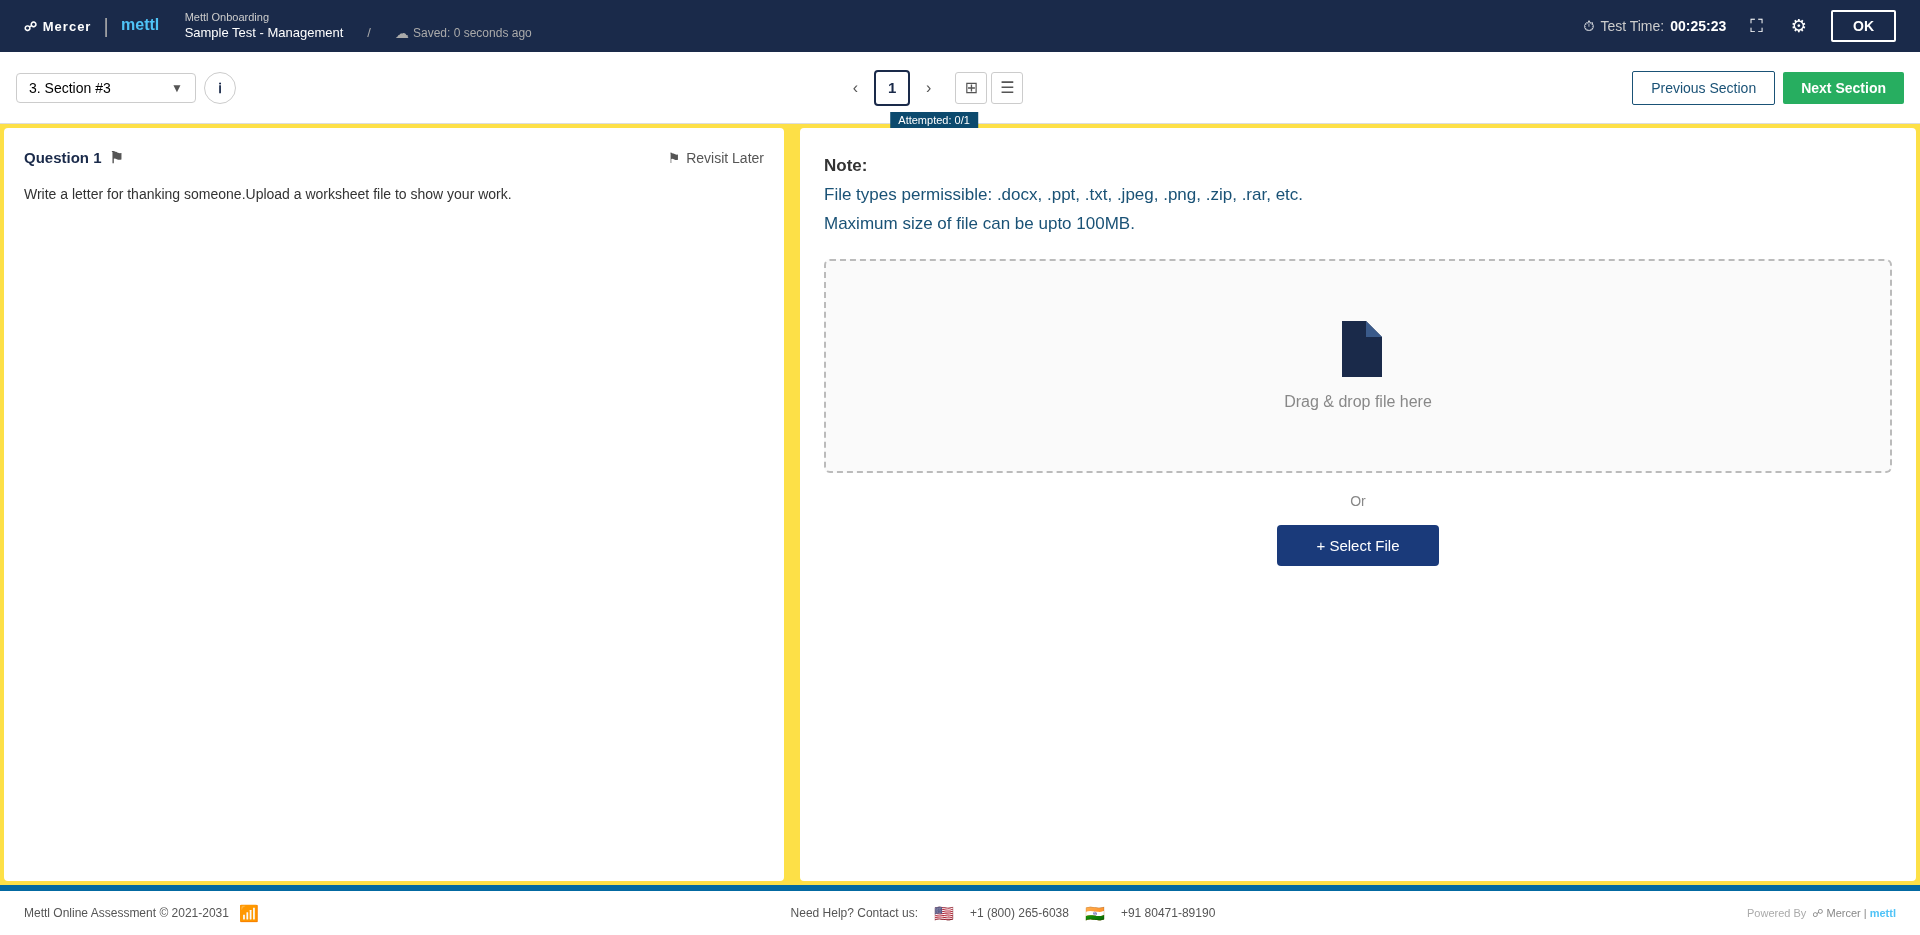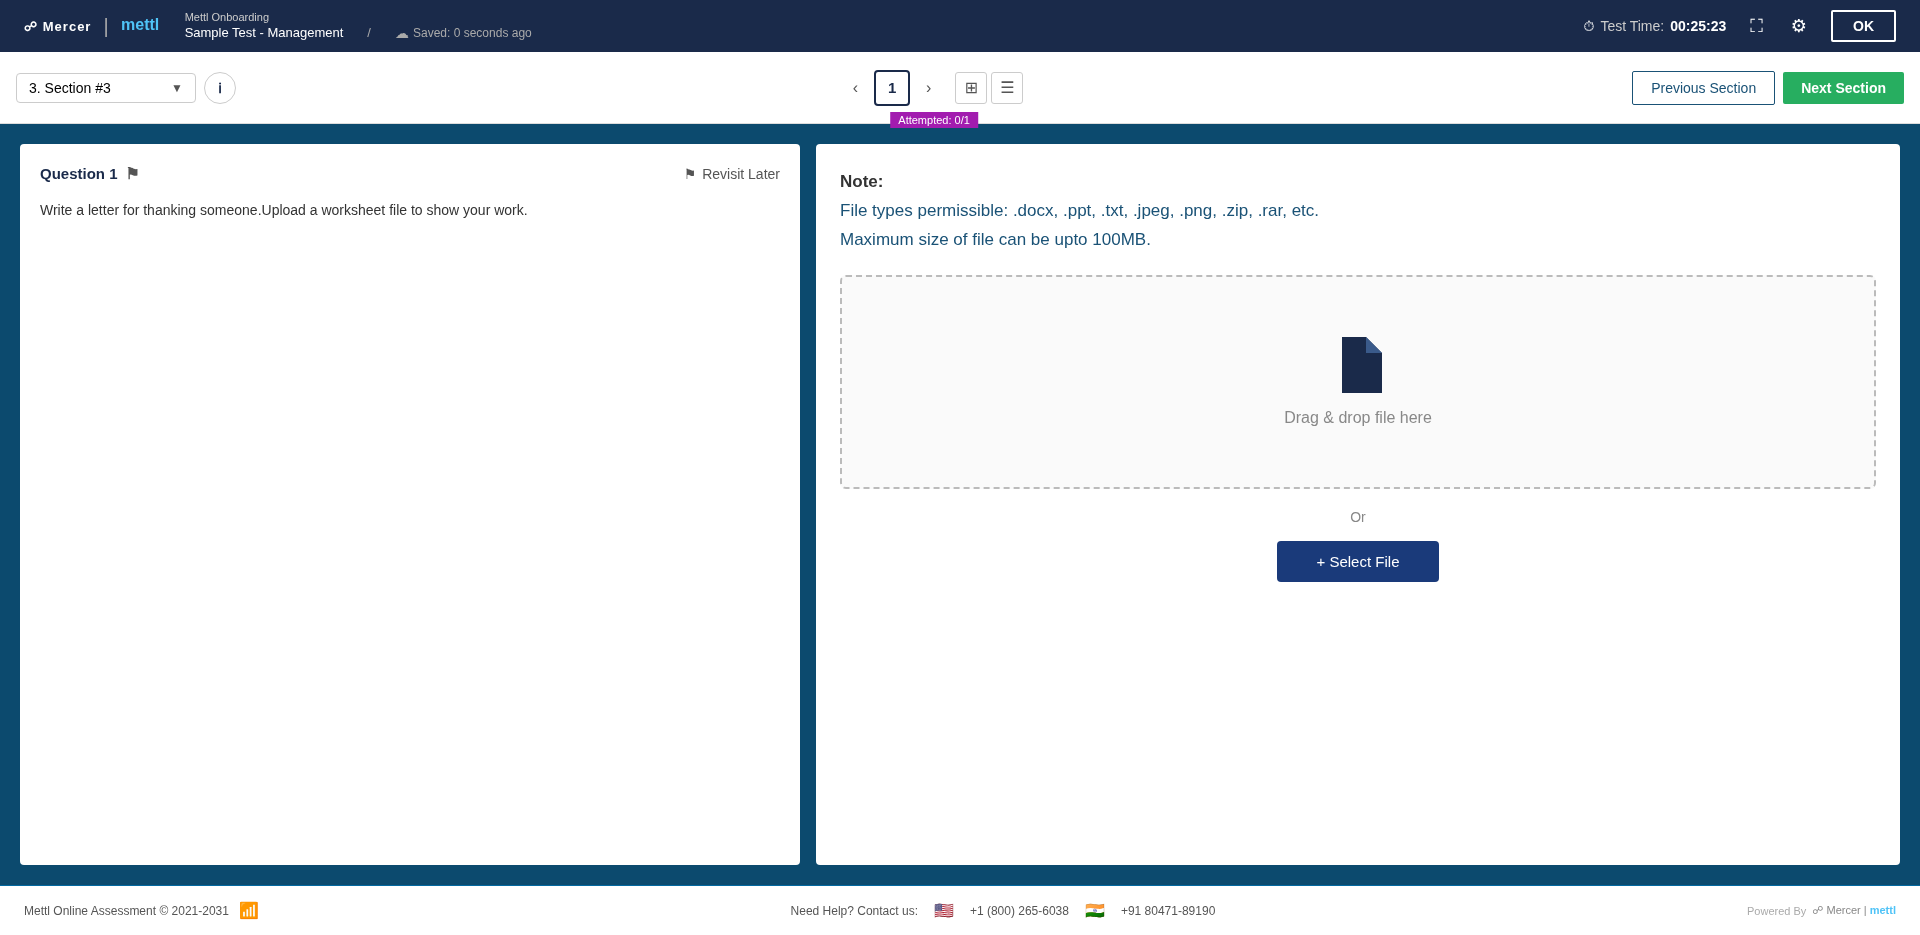--- a/index.html
+++ b/index.html
@@ -165,21 +165,21 @@
       justify-content: center;
       font-size: 15px;
       font-weight: bold;
       color: #1a2a4a;
     }
     .attempted-badge {
       position: absolute;
       bottom: -22px;
       left: 50%;
       transform: translateX(-50%);
-      background: #a21caf;
+      background: #0c4a6e;
       color: white;
       font-size: 11px;
       padding: 2px 8px;
       border-radius: 0;
       white-space: nowrap;
     }
     .view-btns {
       display: flex;
       gap: 4px;
       margin-left: 8px;
@@ -219,23 +219,23 @@
       font-size: 14px;
       cursor: pointer;
       border-radius: 2px;
       font-weight: bold;
     }
 
     
     .main-content {
       display: flex;
       flex: 1;
-      background: #0c4a6e;
+      background: #fde047;
       gap: 0;
-      padding: 20px;
+      padding: 4px;
       gap: 16px;
     }
 
     
     .question-panel {
       background: white;
       flex: 0 0 780px;
       border-radius: 4px;
       padding: 20px;
       position: relative;
@@ -338,21 +338,21 @@
       font-size: 15px;
       cursor: pointer;
       border-radius: 4px;
       display: block;
       margin: 0 auto;
     }
 
     
     .footer {
       background: white;
-      border-top: 1px solid #0369a1;
+      border-top: 6px solid #0369a1;
       display: flex;
       align-items: center;
       justify-content: space-between;
       padding: 0 24px;
       height: 50px;
       flex-shrink: 0;
       font-size: 12px;
       color: #555;
     }
     .footer-left {

